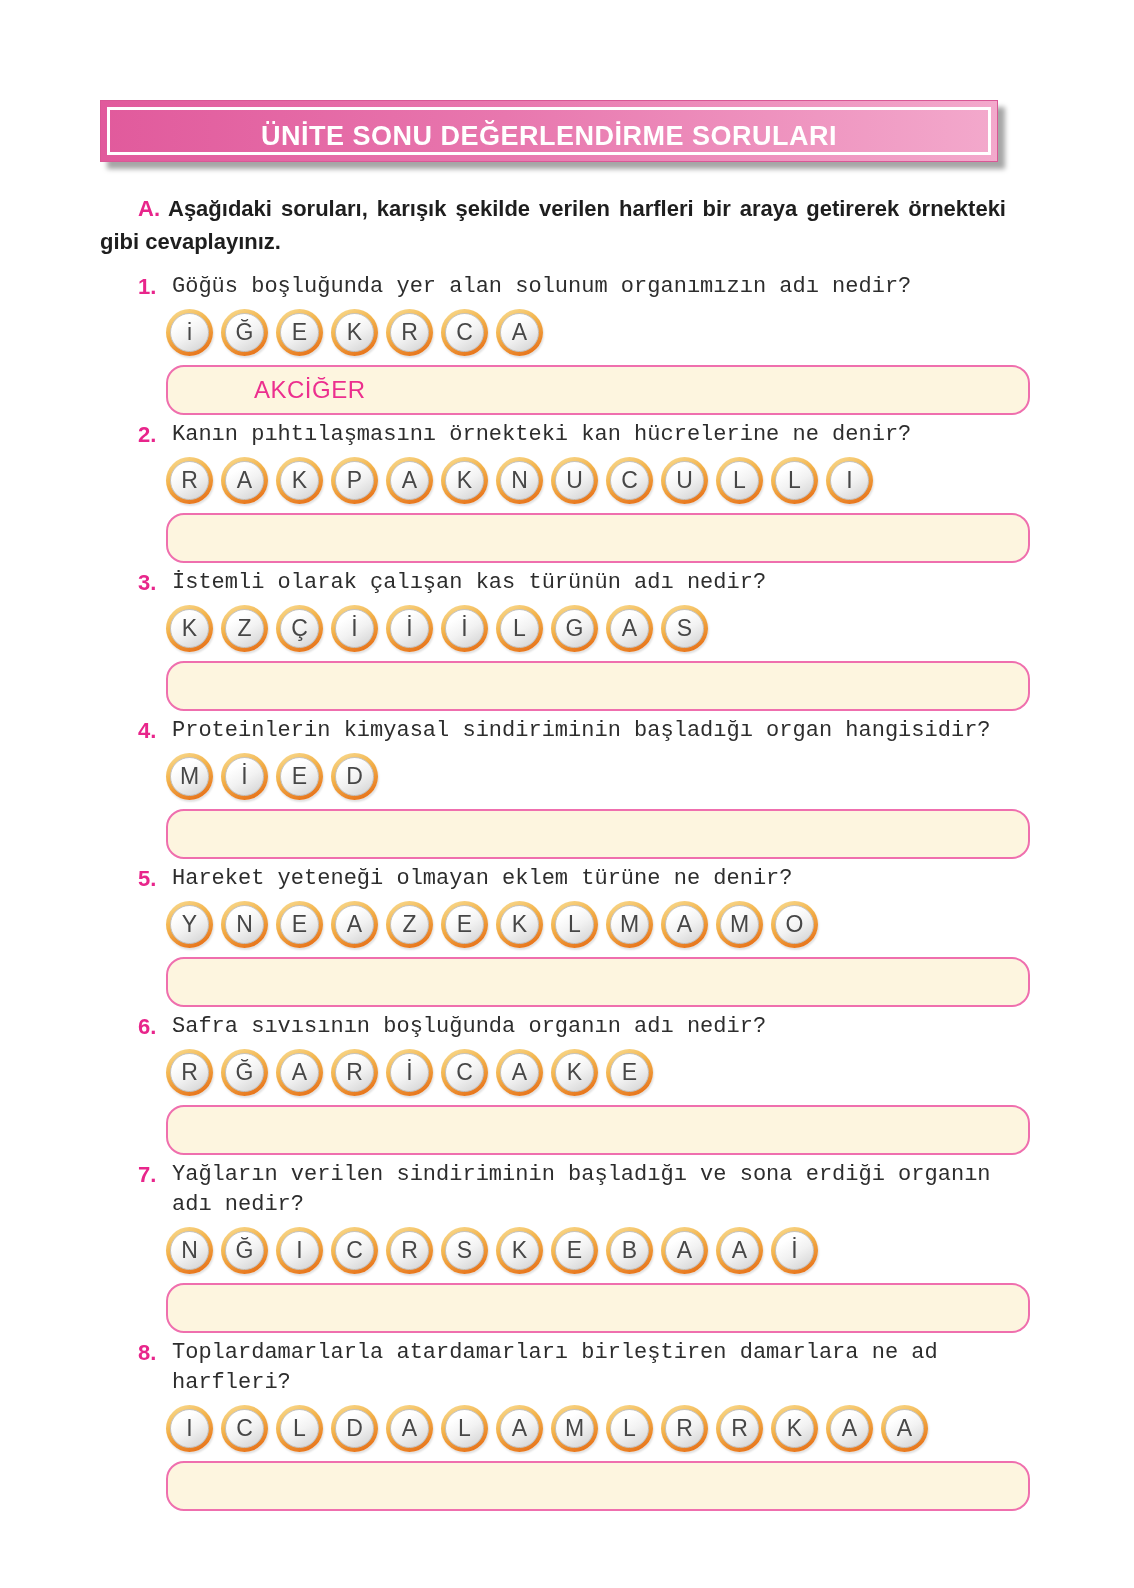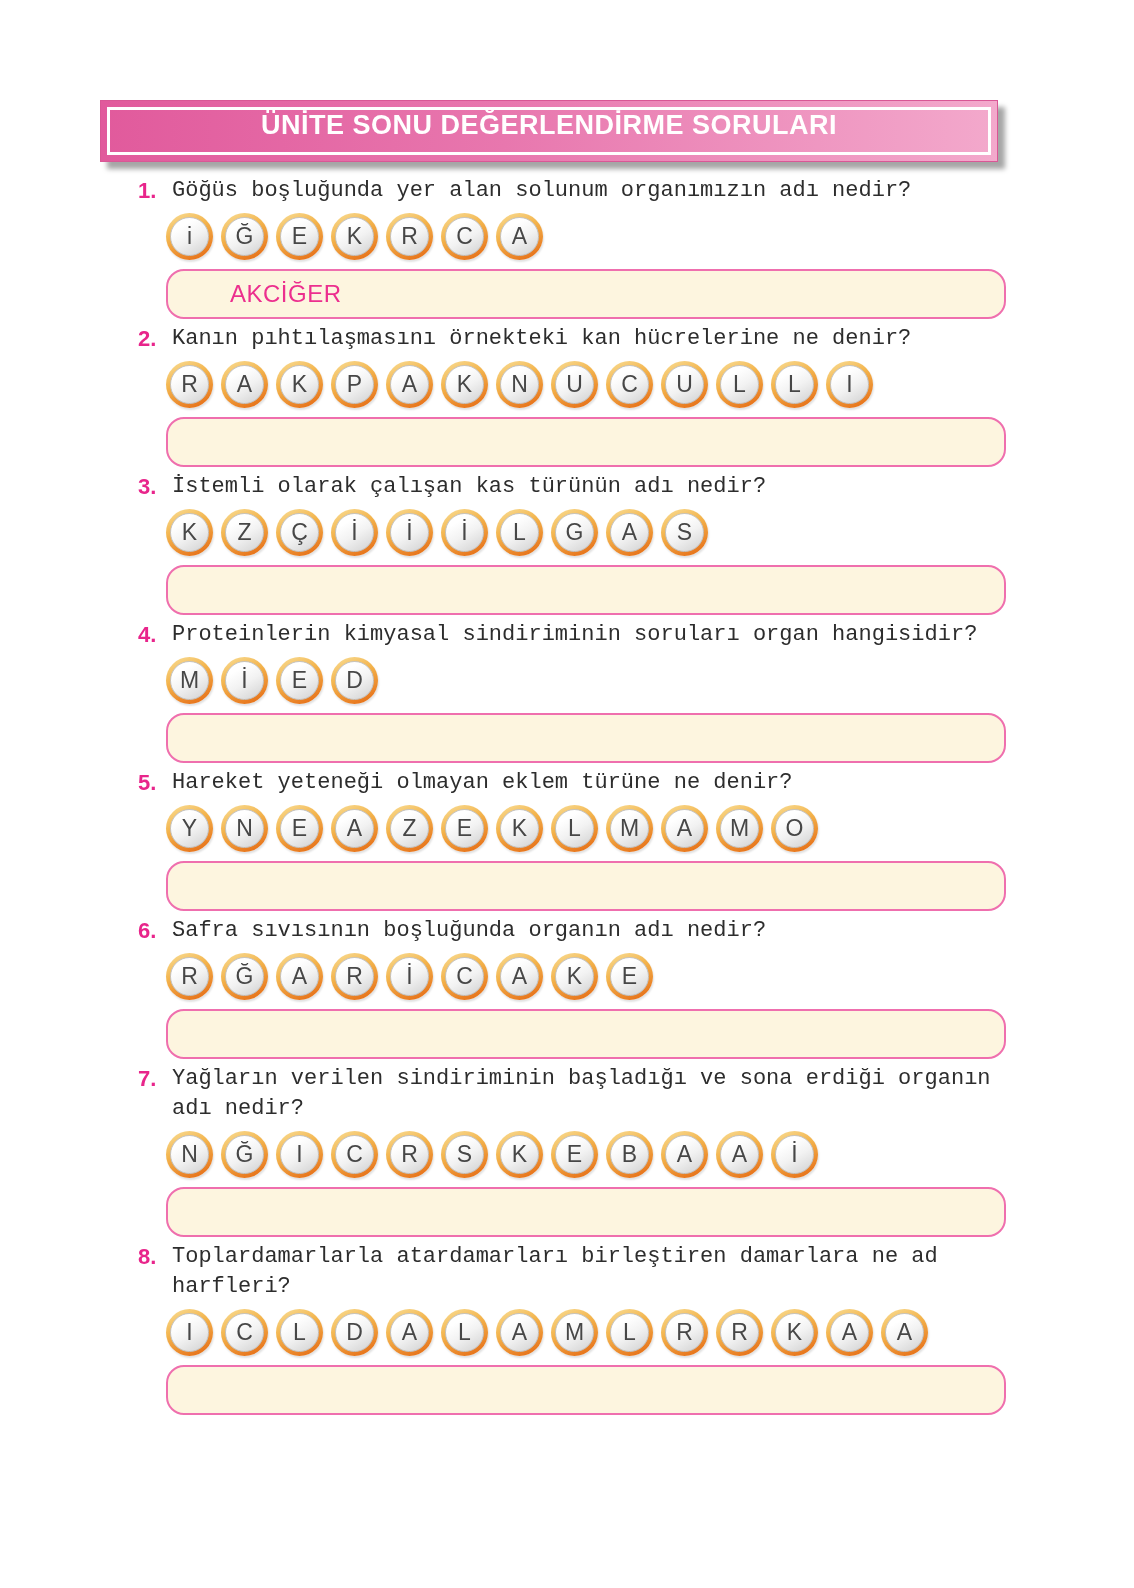--- a/index.html
+++ b/index.html
@@ -18,21 +18,21 @@
     width:898px;
     background:linear-gradient(to right,#e15a9c 0%, #e877ae 45%, #f3a9cc 100%);
     padding:6px;
     box-shadow:7px 7px 5px #a6a6a6;
     box-sizing:border-box;
     border:1px solid #d95795;
   }
   .banner-inner {
     border:3px solid #ffffff;
     height:42px;
-    display:flex; align-items:flex-start; justify-content:center;
+    display:flex; align-items:flex-end; justify-content:center;
   }
   .banner-title {
     color:#ffffff;
     font-size:27px;
     font-weight:bold;
     letter-spacing:0.5px;
   }
 
   
   .instruction {
@@ -88,39 +88,43 @@
 
   .answer-box {
     margin:9px 0 0 28px;
     width:836px;
     height:46px;
     background:#fdf5df;
     border:2px solid #ef6fae;
     border-radius:18px;
     display:flex; align-items:center;
     box-sizing:content-box;
+    padding-left:24px;
   }
   .answer-text {
     padding-left:62px;
     font-size:24px;
     color:#ec2f8e;
     letter-spacing:0.5px;
   }
 </style>
 </head>
 <body>
 
 <div class="page">
 
   <div class="banner-wrap">
     <div class="banner-inner">
       <span class="banner-title">ÜNİTE SONU DEĞERLENDİRME SORULARI</span>
     </div>
   </div>
 
+  <p class="instruction">
+    <span class="a-label">A.</span><span>Aşağıdaki soruları, karışık şekilde verilen harfleri bir araya getirerek örnekteki gibi cevaplayınız.</span>
+  </p>
 
   <div class="questions" id="questions">
   <div class="question">
     <div class="q-line">
       <span class="q-num">1.</span>
       <span class="q-text">Göğüs boşluğunda yer alan solunum organımızın adı nedir?</span>
     </div>
     <div class="letters">
           <span class="circle">
             <span class="circle-inner">i</span>
@@ -238,21 +242,21 @@
           </span>
         </div>
     <div class="answer-box">
       <span class="answer-text"></span>
     </div>
   </div>
 
   <div class="question">
     <div class="q-line">
       <span class="q-num">4.</span>
-      <span class="q-text">Proteinlerin kimyasal sindiriminin soruları organ hangisidir?</span>
+      <span class="q-text">Proteinlerin kimyasal sindiriminin başladığı organ hangisidir?</span>
     </div>
     <div class="letters">
           <span class="circle">
             <span class="circle-inner">M</span>
           </span>
           <span class="circle">
             <span class="circle-inner">İ</span>
           </span>
           <span class="circle">
             <span class="circle-inner">E</span>

